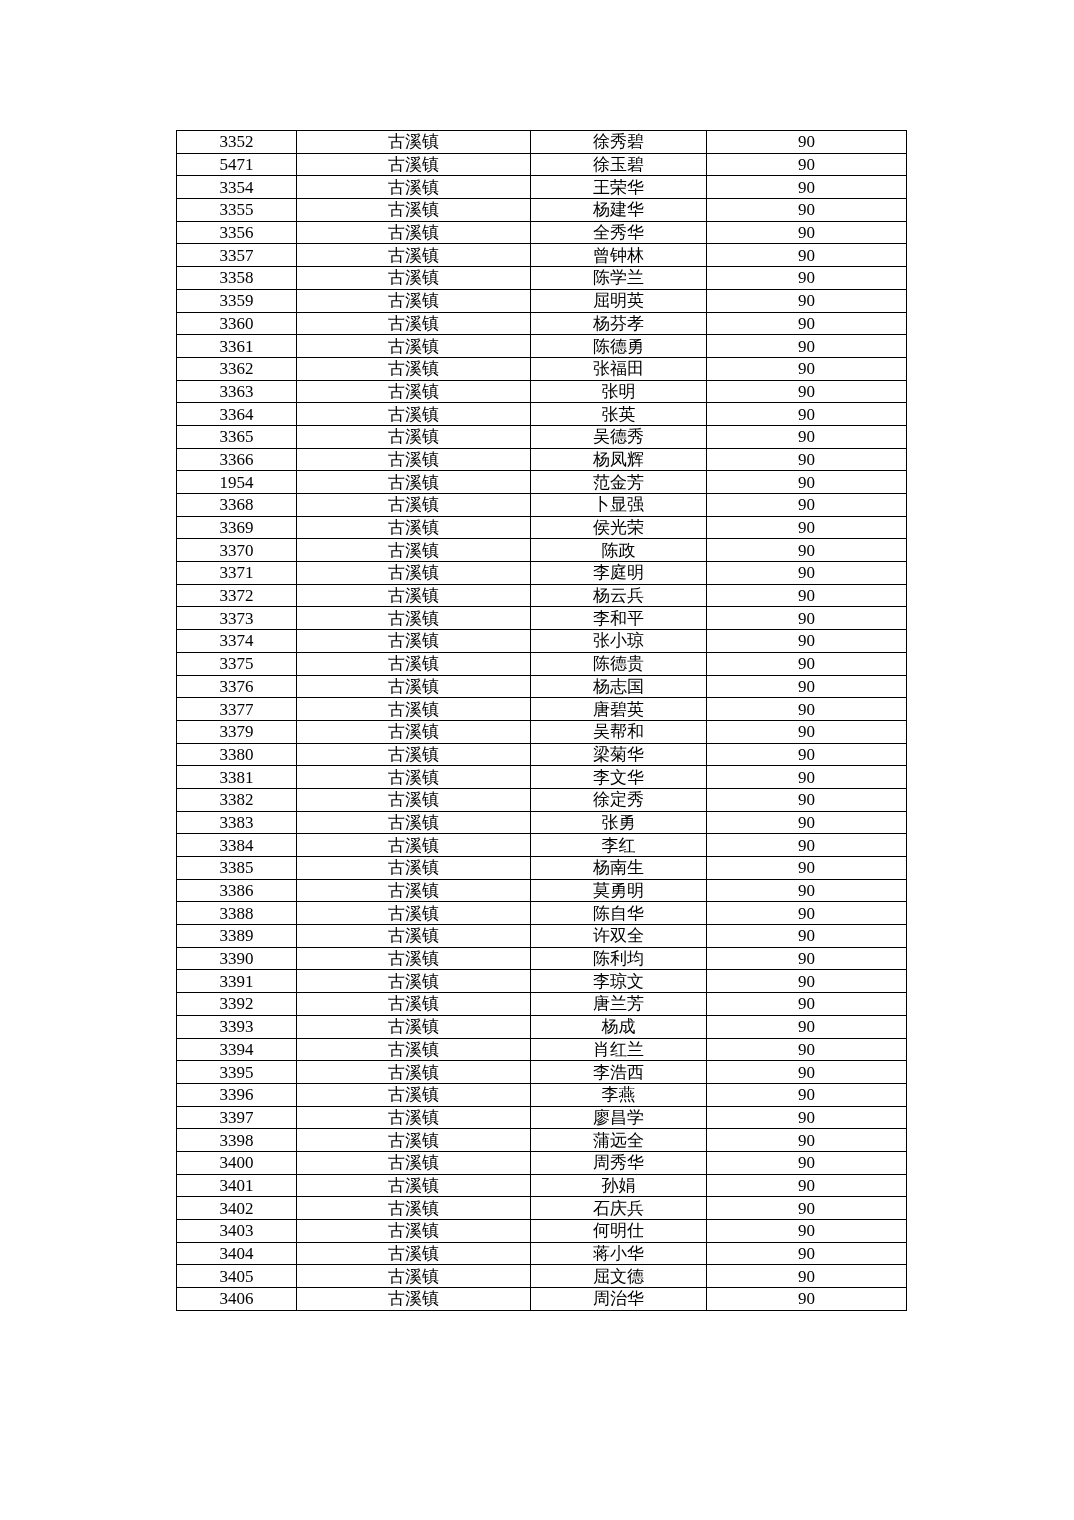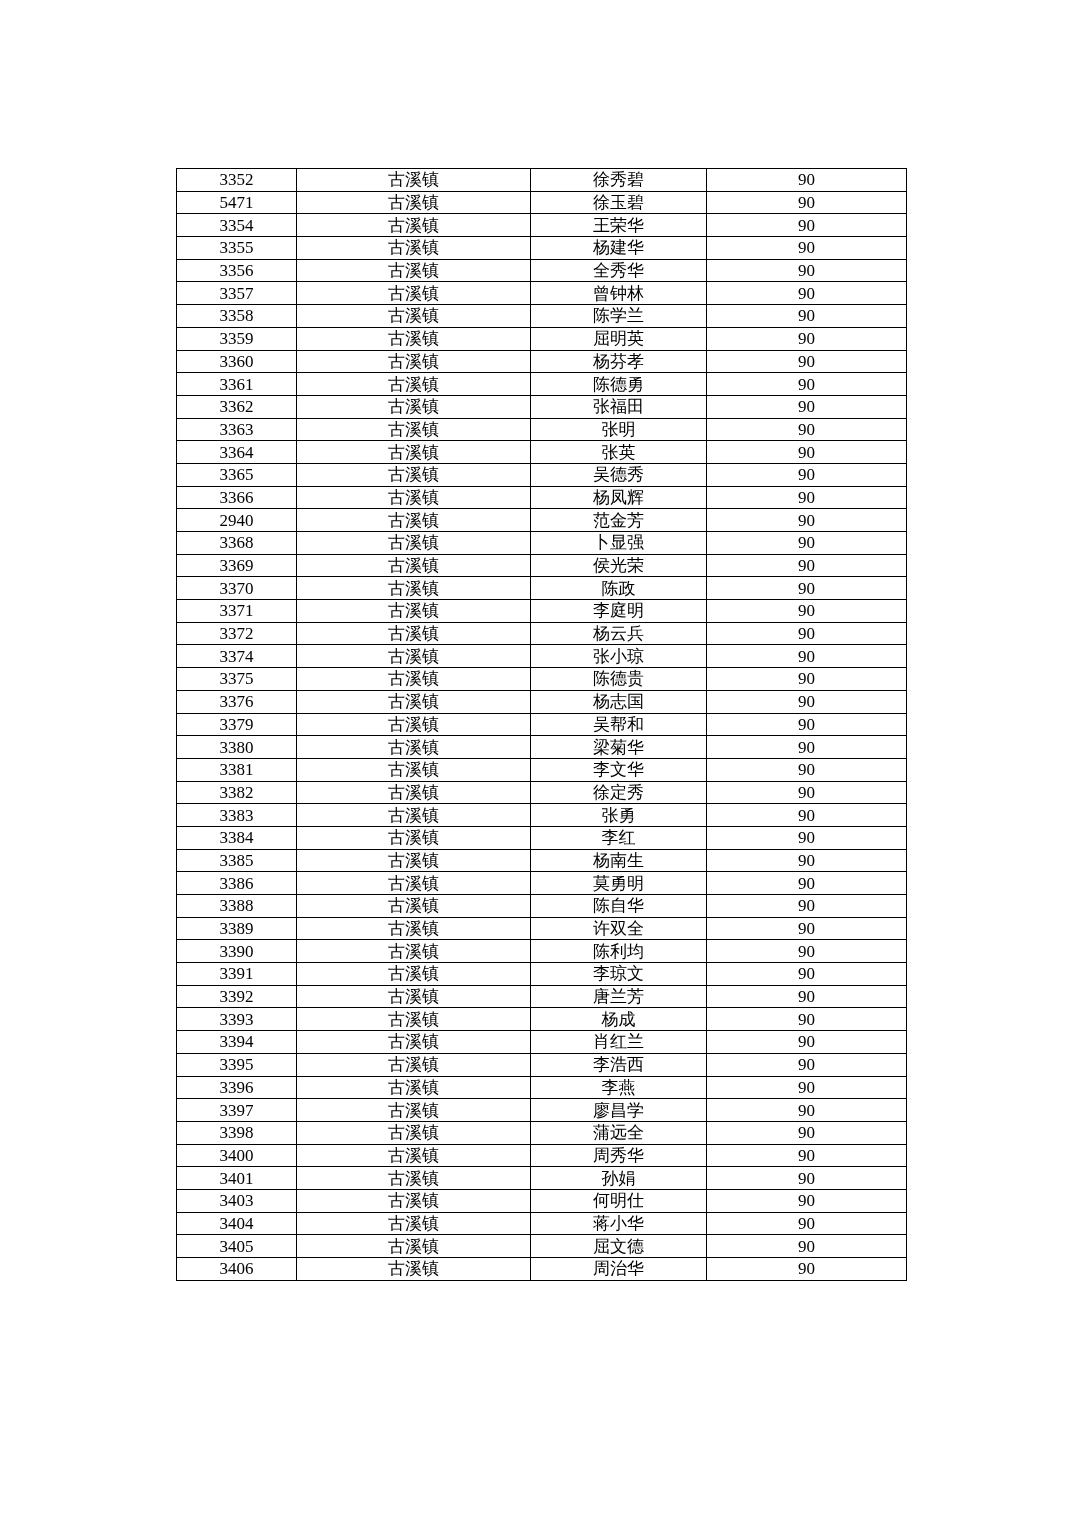--- a/index.html
+++ b/index.html
@@ -22,21 +22,20 @@
     height: 1520px;
     background: #ffffff;
   }
   table.roster {
     position: absolute;
     left: 176px;
     top: 130px;
     width: 730px;
     border-collapse: collapse;
     table-layout: fixed;
-    margin-top: 38px;
   }
   table.roster col.c-id     { width: 120px; }
   table.roster col.c-town   { width: 234px; }
   table.roster col.c-name   { width: 176px; }
   table.roster col.c-amount { width: 200px; }
   table.roster td {
     border: 1px solid #000000;
     height: 21.7px;
     padding: 0;
     text-align: center;
@@ -143,21 +142,21 @@
           <td>吴德秀</td>
           <td>90</td>
         </tr>
         <tr>
           <td>3366</td>
           <td>古溪镇</td>
           <td>杨凤辉</td>
           <td>90</td>
         </tr>
         <tr>
-          <td>2940</td>
+          <td>1954</td>
           <td>古溪镇</td>
           <td>范金芳</td>
           <td>90</td>
         </tr>
         <tr>
           <td>3368</td>
           <td>古溪镇</td>
           <td>卜显强</td>
           <td>90</td>
         </tr>
@@ -179,38 +178,50 @@
           <td>李庭明</td>
           <td>90</td>
         </tr>
         <tr>
           <td>3372</td>
           <td>古溪镇</td>
           <td>杨云兵</td>
           <td>90</td>
         </tr>
         <tr>
+          <td>3373</td>
+          <td>古溪镇</td>
+          <td>李和平</td>
+          <td>90</td>
+        </tr>
+        <tr>
           <td>3374</td>
           <td>古溪镇</td>
           <td>张小琼</td>
           <td>90</td>
         </tr>
         <tr>
           <td>3375</td>
           <td>古溪镇</td>
           <td>陈德贵</td>
           <td>90</td>
         </tr>
         <tr>
           <td>3376</td>
           <td>古溪镇</td>
           <td>杨志国</td>
           <td>90</td>
         </tr>
         <tr>
+          <td>3377</td>
+          <td>古溪镇</td>
+          <td>唐碧英</td>
+          <td>90</td>
+        </tr>
+        <tr>
           <td>3379</td>
           <td>古溪镇</td>
           <td>吴帮和</td>
           <td>90</td>
         </tr>
         <tr>
           <td>3380</td>
           <td>古溪镇</td>
           <td>梁菊华</td>
           <td>90</td>
@@ -320,20 +331,26 @@
         <tr>
           <td>3400</td>
           <td>古溪镇</td>
           <td>周秀华</td>
           <td>90</td>
         </tr>
         <tr>
           <td>3401</td>
           <td>古溪镇</td>
           <td>孙娟</td>
+          <td>90</td>
+        </tr>
+        <tr>
+          <td>3402</td>
+          <td>古溪镇</td>
+          <td>石庆兵</td>
           <td>90</td>
         </tr>
         <tr>
           <td>3403</td>
           <td>古溪镇</td>
           <td>何明仕</td>
           <td>90</td>
         </tr>
         <tr>
           <td>3404</td>

